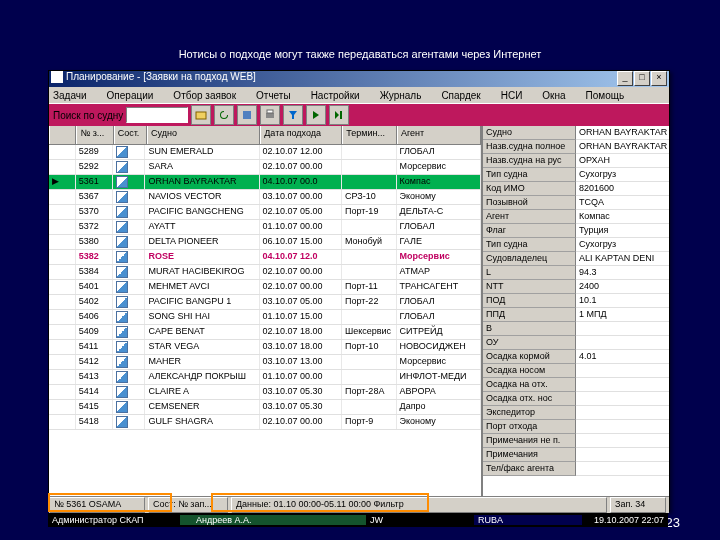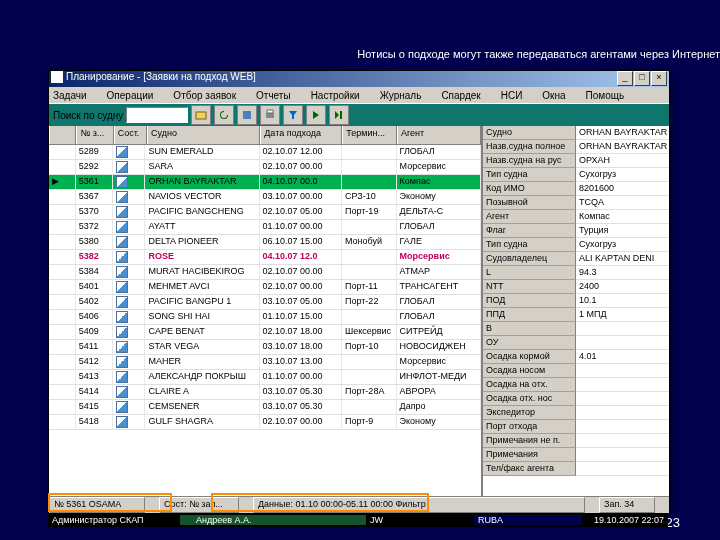--- a/index.html
+++ b/index.html
@@ -1,47 +1,47 @@
 <!DOCTYPE html>
 <html><head>
 <meta charset="utf-8">
 <style>
 body{margin:0;background:#00004d;font-family:Tahoma,Arial,sans-serif;font-size:10px;color:#000}
 .slide{width:720px;height:540px;position:relative;background:#00004d}
 .title{position:absolute;top:16px;left:0;right:0;text-align:center;color:#fff;font-size:18px;font-weight:bold}
-.subtitle{position:absolute;top:48px;left:0;right:0;text-align:right;color:#fff;font-size:11px}
+.subtitle{position:absolute;top:48px;left:0;right:0;text-align:center;color:#fff;font-size:11px}
 .pagenum{position:absolute;bottom:10px;right:40px;color:#fff;font-size:13px}
 .app{position:absolute;top:70px;left:48px;width:620px;height:440px;background:#d4d0c8;border:1px solid #000;box-shadow:2px 2px 4px rgba(0,0,0,.5)}
 .titlebar{background:linear-gradient(to right,#0a246a,#a6caf0);height:16px;display:flex;align-items:flex-start;padding:0 2px;color:#fff;font-size:10px}
 .titlebar .icon{width:12px;height:12px;background:#fff;margin-right:3px}
 .winbtns{margin-left:auto;display:flex;gap:1px}
 .winbtn{width:14px;height:13px;background:#d4d0c8;border:1px solid #fff;border-right-color:#404040;border-bottom-color:#404040;font-size:9px;text-align:center;line-height:11px;color:#000}
 .menubar{background:#d4d0c8;height:16px;display:flex;align-items:center;padding:0 4px;font-size:10px;gap:20px}
 .menubar span{cursor:default}
-.toolbar{background:#0f766e;height:22px;display:flex;align-items:center;padding:0 4px;gap:3px;border-top:1px solid #fff}
+.toolbar{background:#be185d;height:22px;display:flex;align-items:center;padding:0 4px;gap:3px;border-top:1px solid #fff}
 .tlabel{font-size:10px}
 .tfield{width:60px;height:14px;background:#fff;border:1px solid #808080;border-right-color:#fff;border-bottom-color:#fff}
 .tbtn{width:18px;height:18px;background:#d4d0c8;border:1px solid #808080;display:inline-flex;align-items:center;justify-content:center}
 .tbtn svg{width:12px;height:12px}
 .body{display:flex;height:calc(100% - 16px - 16px - 22px - 16px);background:#fff}
 .grid{flex:1;overflow:hidden;border-right:2px solid #808080}
 .ghdr{display:flex;background:#d4d0c8;height:18px;border-bottom:1px solid #808080}
 .ghdr div{border-right:1px solid #808080;border-left:1px solid #fff;padding:2px 3px;font-size:9px;overflow:hidden;white-space:nowrap}
 .grow{display:flex;height:14px;border-bottom:1px solid #e0e0e0}
 .grow div{padding:1px 3px;font-size:9px;overflow:hidden;white-space:nowrap;border-right:1px solid #e8e8e8}
 .grow.sel{background:#00b050;color:#000}
 .grow.pink div{color:#c00060;font-weight:bold}
 .docicon{width:10px;height:10px;background:linear-gradient(135deg,#fff 50%,#4a90d0 50%);border:1px solid #4a70a0;display:inline-block}
 .c-num{width:20px}.c-id{width:30px}.c-st{width:26px}.c-ship{width:108px}.c-dt{width:76px}.c-term{width:48px}.c-ag{width:78px}
 .side{width:186px;background:#fff;overflow:hidden}
 .srow{display:flex;height:14px;font-size:9px}
 .srow .k{width:86px;background:#d4d0c8;border-bottom:1px solid #a0a0a0;border-right:1px solid #808080;padding:1px 3px;overflow:hidden;white-space:nowrap}
 .srow .v{flex:1;padding:1px 3px;border-bottom:1px solid #e0e0e0;overflow:hidden;white-space:nowrap}
 .status{height:16px;background:#d4d0c8;border-top:1px solid #808080;display:flex;align-items:center;font-size:9px}
-.status .cell{border:1px solid #808080;border-top-color:#fff;border-left-color:#fff;padding:1px 4px;margin-right:14px;height:12px;overflow:hidden;white-space:nowrap}
+.status .cell{border:1px solid #808080;border-top-color:#fff;border-left-color:#fff;padding:1px 4px;margin-right:3px;height:12px;overflow:hidden;white-space:nowrap}
 .orangebox{position:absolute;border:2px solid #ff8c00;pointer-events:none}
 </style>
 </head>
 <body>
 
 <div class="slide">
   <div class="subtitle">Нотисы о подходе могут также передаваться агентами через Интернет</div>
   <div class="pagenum">23</div>
 
   <div class="app">

